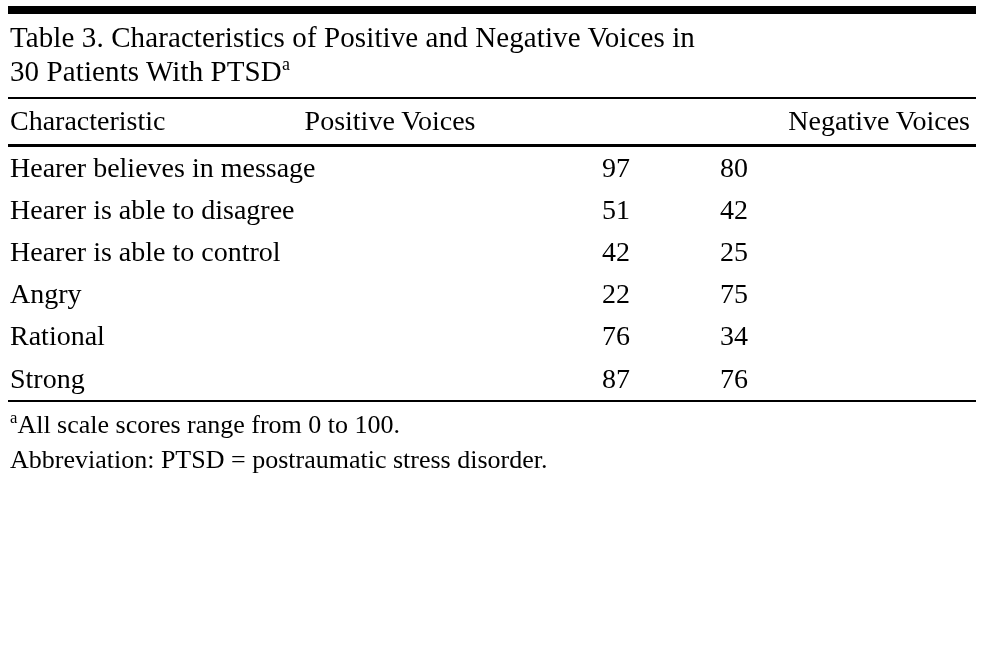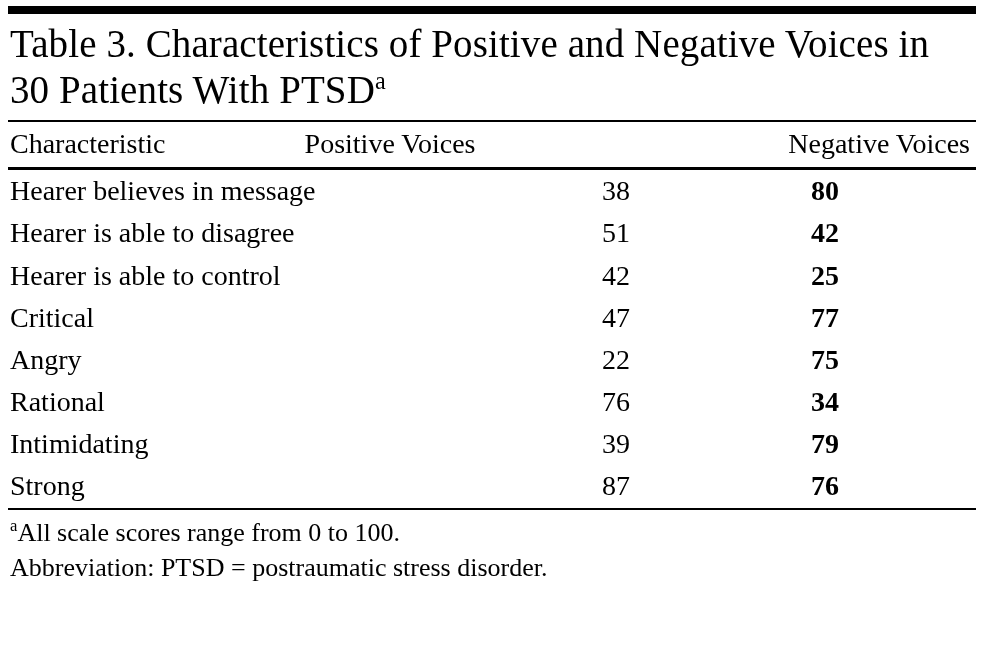--- a/index.html
+++ b/index.html
@@ -26,21 +26,21 @@
   }
   .rule-thin {
     height: 2px;
     background: #000000;
   }
   .rule-mid {
     height: 3px;
     background: #000000;
   }
   .title {
-    font-size: 39px;
+    font-size: 29px;
     line-height: 1.17;
     font-weight: 400;
     padding: 7px 2px 8px 2px;
     letter-spacing: 0.1px;
   }
   .title sup {
     font-size: 0.62em;
     vertical-align: super;
     line-height: 0;
   }
@@ -64,24 +64,23 @@
   }
   table.data td {
     padding: 4px 2px 4px 2px;
     line-height: 1.22;
   }
   table.data td.num {
     text-align: center;
     width: 200px;
   }
   table.data td.num.last {
-    text-align: center;
+    text-align: left;
     width: 210px;
     padding-right: 46px;
-    font-weight: bold;
   }
   .footnotes {
     font-size: 26px;
     line-height: 1.28;
     padding: 5px 2px 6px 2px;
   }
   .footnotes div {
     padding: 1px 0;
   }
   .footnotes sup {
@@ -113,52 +112,42 @@
       </tr>
     </thead>
   </table>
 
   <div class="rule-mid"></div>
 
   <table class="data">
     <tbody>
       <tr>
         <td>Hearer believes in message</td>
-        <td class="num">38</td>
+        <td class="num">97</td>
         <td class="num last">80</td>
       </tr>
       <tr>
         <td>Hearer is able to disagree</td>
         <td class="num">51</td>
         <td class="num last">42</td>
       </tr>
       <tr>
         <td>Hearer is able to control</td>
         <td class="num">42</td>
         <td class="num last">25</td>
       </tr>
       <tr>
-        <td>Critical</td>
-        <td class="num">47</td>
-        <td class="num last">77</td>
-      </tr>
-      <tr>
         <td>Angry</td>
         <td class="num">22</td>
         <td class="num last">75</td>
       </tr>
       <tr>
         <td>Rational</td>
         <td class="num">76</td>
         <td class="num last">34</td>
-      </tr>
-      <tr>
-        <td>Intimidating</td>
-        <td class="num">39</td>
-        <td class="num last">79</td>
       </tr>
       <tr>
         <td>Strong</td>
         <td class="num">87</td>
         <td class="num last">76</td>
       </tr>
     </tbody>
   </table>
 
   <div class="rule-thin"></div>

